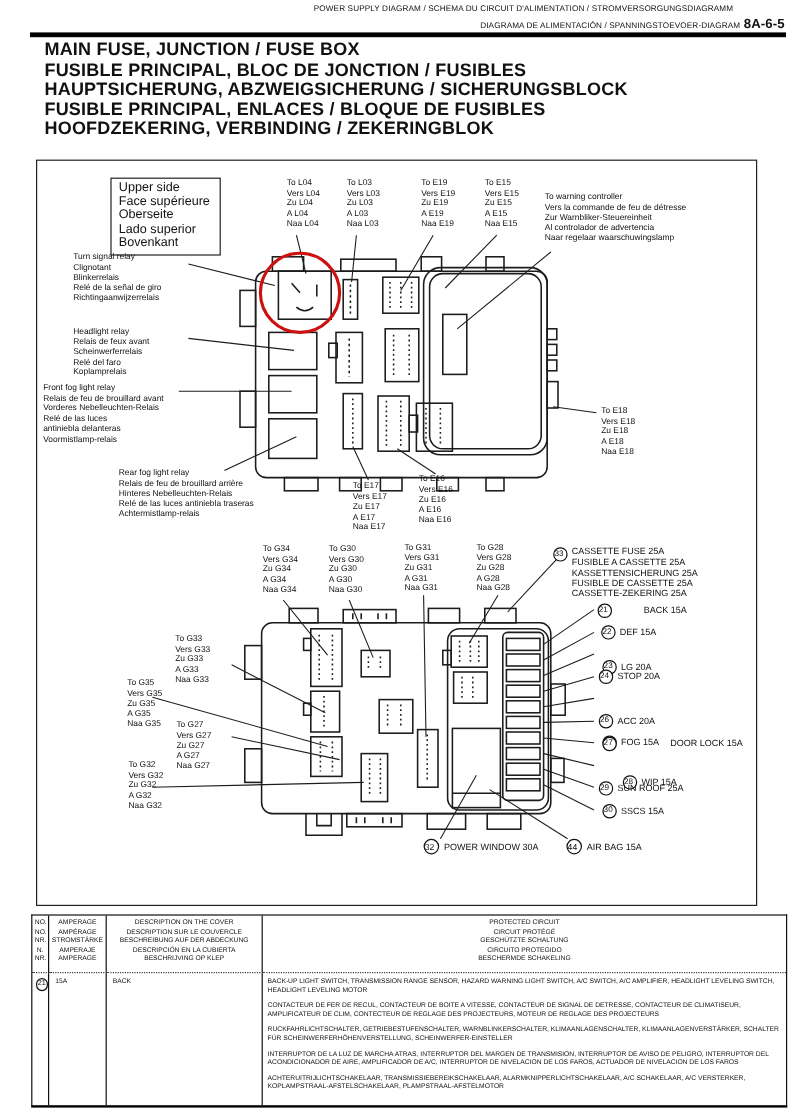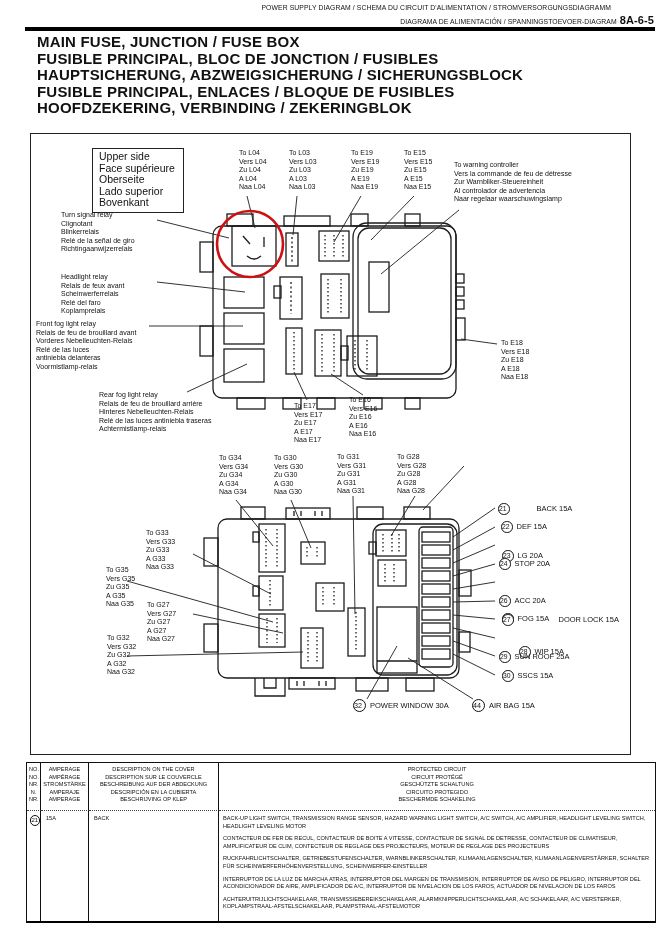--- a/index.html
+++ b/index.html
@@ -304,20 +304,28 @@
 Vers G27
 Zu G27
 A G27
 Naa G27</div>
     <div class="lbl" style="left:76px;top:500px;">To G32
 Vers G32
 Zu G32
 A G32
 Naa G32</div>
 
+    <div class="cassette" style="left:430px;top:322px;">
+      <span class="circ">33</span>
+      <span class="txt">CASSETTE FUSE 25A
+FUSIBLE A CASSETTE 25A
+KASSETTENSICHERUNG 25A
+FUSIBLE DE CASSETTE 25A
+CASSETTE-ZEKERING 25A</span>
+    </div>
 
     <div class="fuserow" style="left:467px;top:369px;gap:27px;">
         <span class="circ">21</span>
         <span>BACK 15A</span>
       </div>
     <div class="fuserow" style="left:470px;top:387px;">
         <span class="circ">22</span>
         <span>DEF 15A</span>
       </div>
     <div class="fuserow" style="left:471px;top:416px;">

